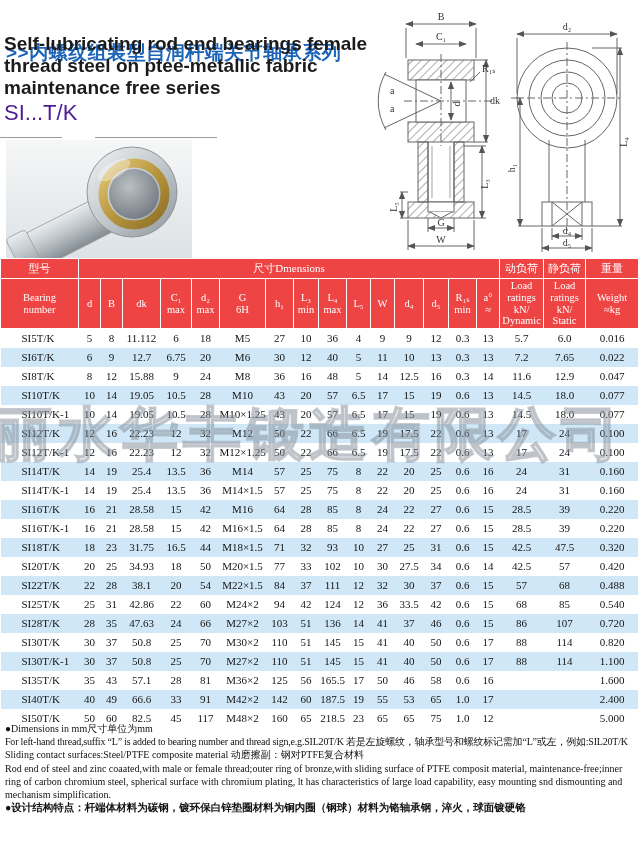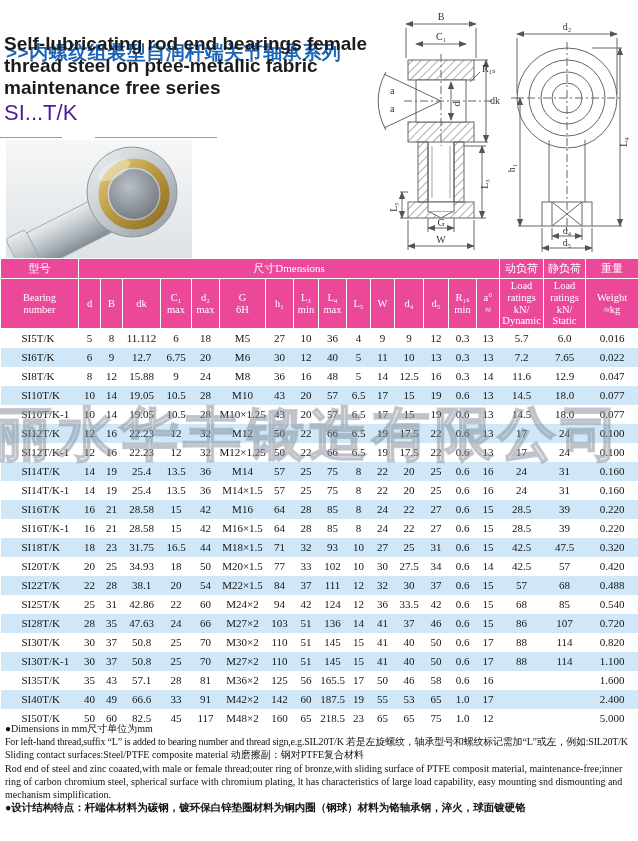--- a/index.html
+++ b/index.html
@@ -28,21 +28,21 @@
   .divider.seg1 { left:0; width:62px; }
   .divider.seg2 { left:95px; width:122px; }
   
   .photo-wrap { position:absolute; left:6px; top:140px; width:186px; height:118px; }
   .drawing-wrap { position:absolute; left:356px; top:6px; width:282px; height:252px; }
   .drawing-wrap text { font-family:"Liberation Serif", serif; font-size:10px; fill:#333; }
   
   .table-wrap { position:absolute; left:0; top:258px; width:638px; }
   table { width:638px; border-collapse:collapse; table-layout:fixed; }
   thead th {
-    background:#ec4899; color:#ffffff; border:1px solid #ffffff;
+    background:#ef4444; color:#ffffff; border:1px solid #ffffff;
     font-weight:normal; font-size:10.5px; line-height:1.12; text-align:center;
     vertical-align:middle; padding:1px 0; white-space:pre-line;
   }
   thead tr.group-row th { height:20px; font-size:11px; }
   thead tr.col-row th { height:42px;text-align:center; }
   tbody td {
     font-size:11px; height:19px; text-align:center; vertical-align:middle;
     color:#141414; padding:0; overflow:hidden; white-space:nowrap;
   }
   tbody tr:nth-child(even) { background:#cfe7f7; }

